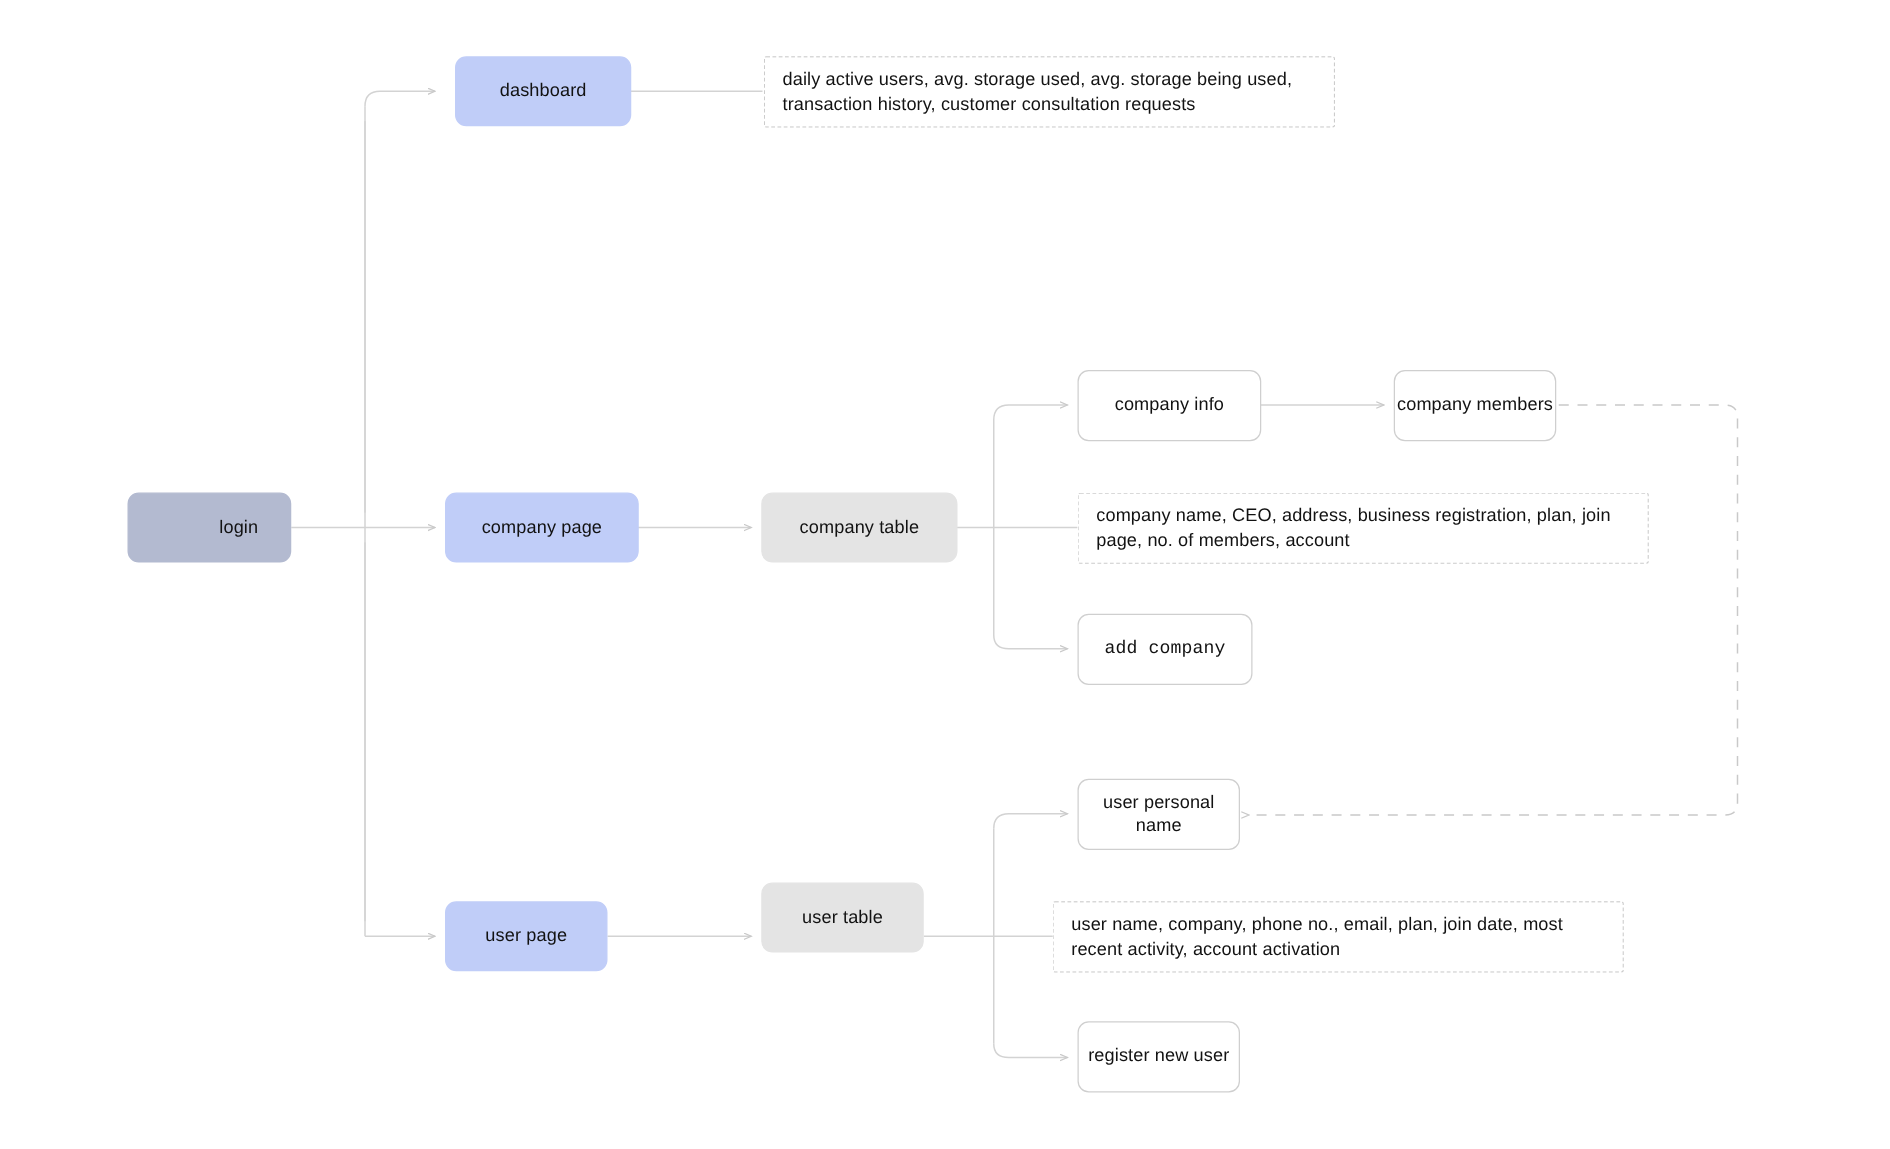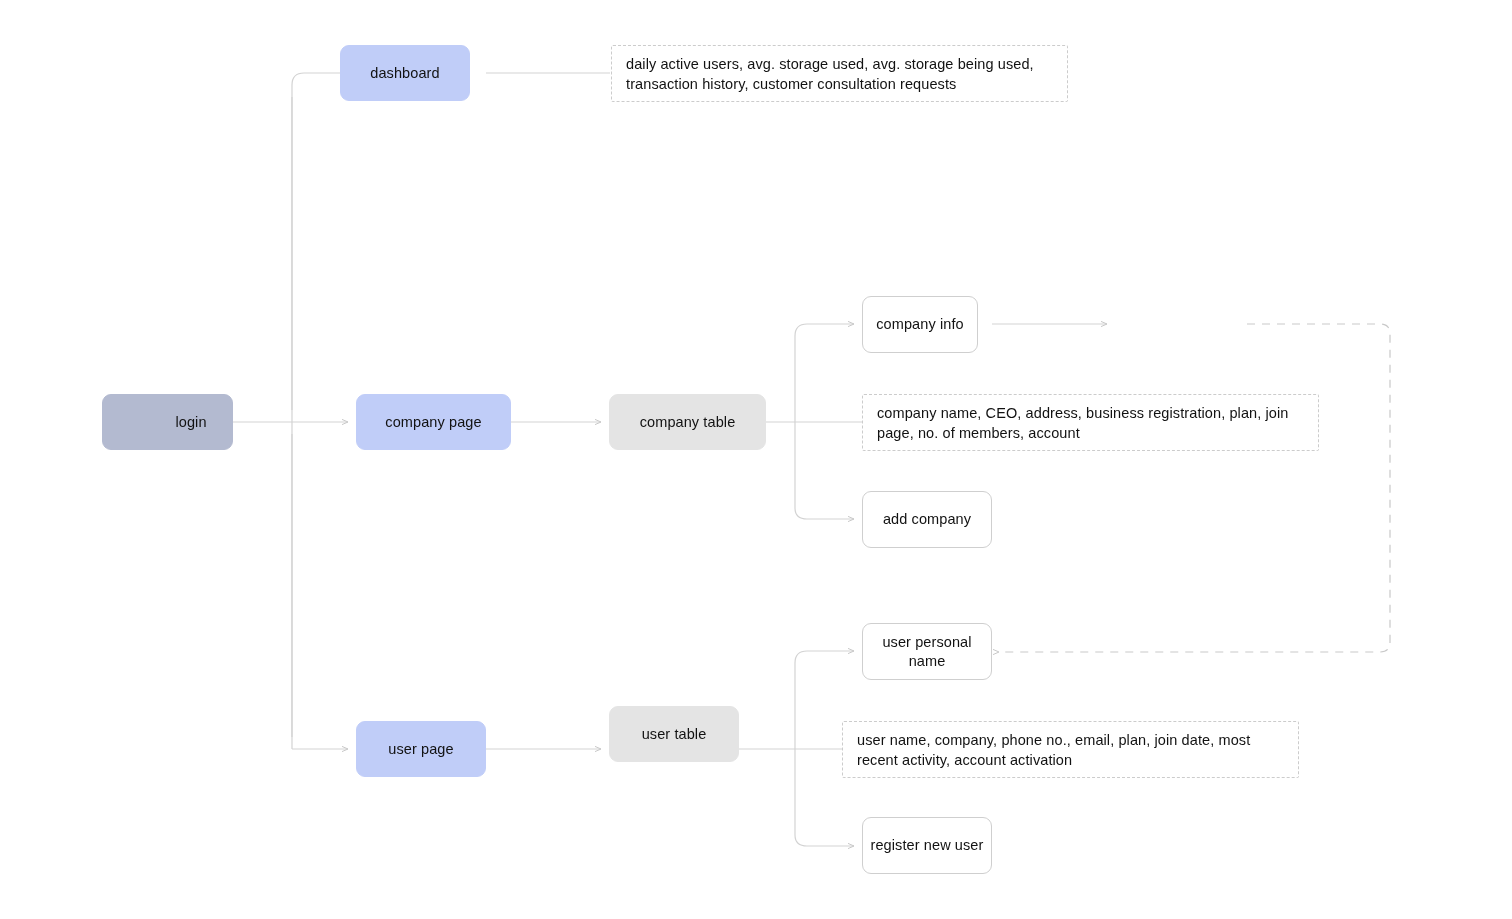--- a/index.html
+++ b/index.html
@@ -125,46 +125,49 @@
       <path d="M795,835 Q795,846 807,846 L854,846" marker-end="url(#arrow)"></path>
 
       <path d="M1247,324 L1380,324 Q1390,324 1390,334 L1390,642 Q1390,652 1380,652 L999,652" stroke="#c9c9c9" stroke-width="1.2" stroke-dasharray="8 7" marker-end="url(#arrowL)"></path>
     </g>
   </svg>
 
   <div class="node gray-blue" style="left:102px; top:394px; width:131px; height:56px;">
     <span>login</span>
   </div>
 
-  <div class="node blue" style="left:340px; top:45px; width:130px; height:56px;">
+  <div class="node blue" style="left:364px; top:45px; width:141px; height:56px;">
     <span>dashboard</span>
   </div>
 
   <div class="node blue" style="left:356px; top:394px; width:155px; height:56px;">
     <span>company page</span>
   </div>
 
   <div class="node blue" style="left:356px; top:721px; width:130px; height:56px;">
     <span>user page</span>
   </div>
 
   <div class="node gray" style="left:609px; top:394px; width:157px; height:56px;">
     <span>company table</span>
   </div>
 
   <div class="node gray" style="left:609px; top:706px; width:130px; height:56px;">
     <span>user table</span>
   </div>
 
-  <div class="node white" style="left:862px; top:296px; width:116px; height:57px;">
+  <div class="node white" style="left:862px; top:296px; width:147px; height:57px;">
     <span>company info</span>
   </div>
 
+  <div class="node white" style="left:1115px; top:296px; width:130px; height:57px;">
+    <span>company members</span>
+  </div>
 
-  <div class="node white" style="left:862px; top:491px; width:130px; height:57px;">
+  <div class="node white" style="left:862px; top:491px; width:140px; height:57px;font-family:Liberation Mono, monospace;">
     <span>add company</span>
   </div>
 
   <div class="node white" style="left:862px; top:623px; width:130px; height:57px;">
     <span>user personal name</span>
   </div>
 
   <div class="node white" style="left:862px; top:817px; width:130px; height:57px;">
     <span>register new user</span>
   </div>

